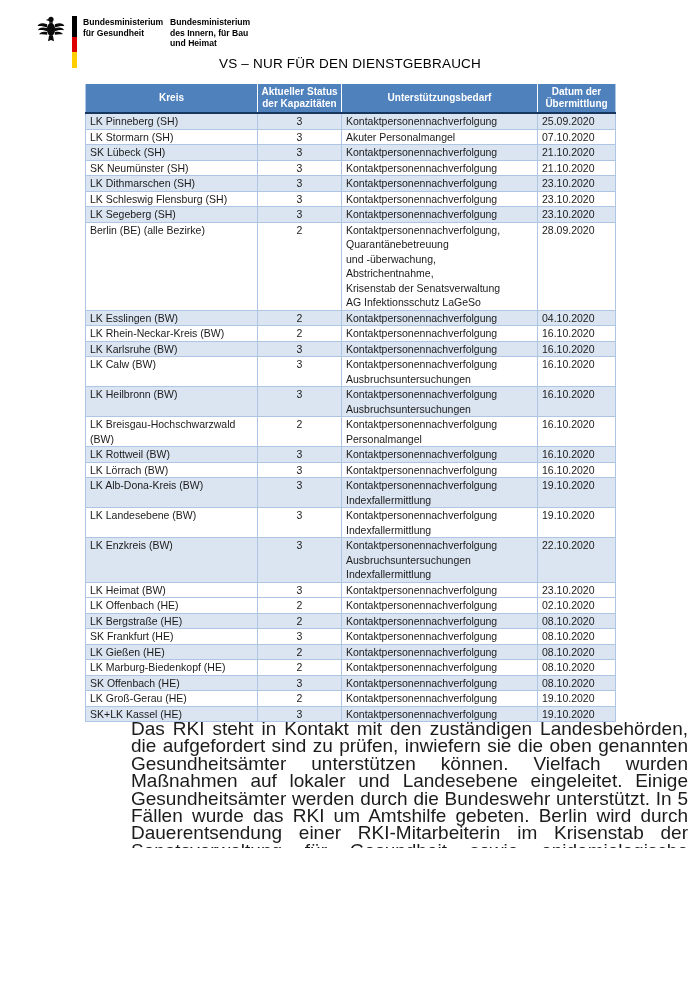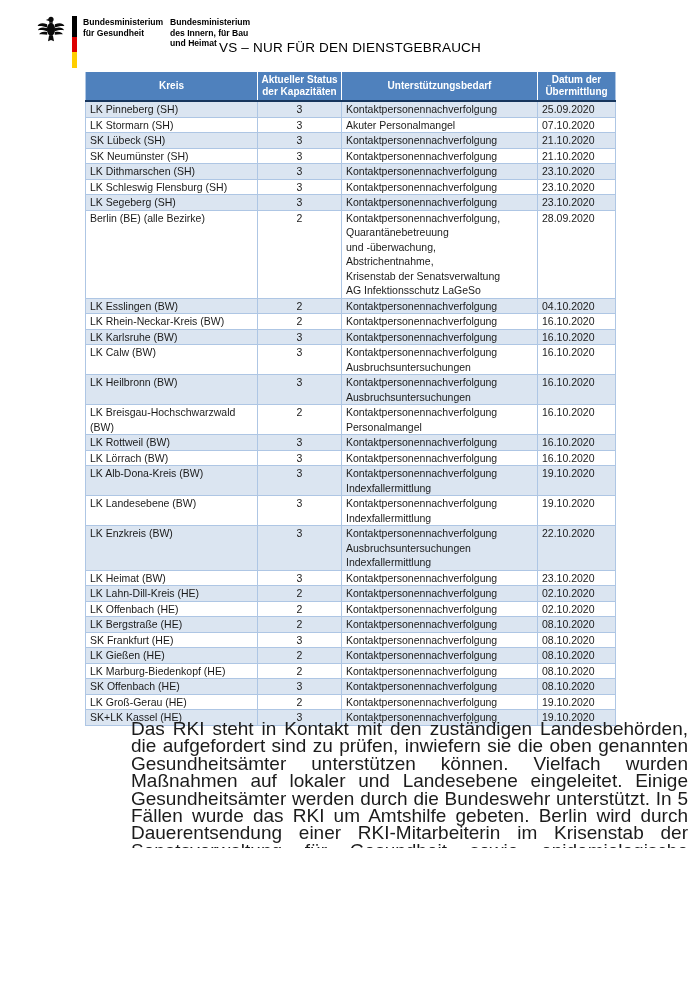--- a/index.html
+++ b/index.html
@@ -13,27 +13,27 @@
   .eagle{position:absolute;left:0;top:4px;width:30px;height:30px;}
   .flag{position:absolute;left:36px;top:6px;width:5px;height:52px;display:flex;flex-direction:column;}
   .flag .f0{flex:0 0 21px;background:var(--flag-0,#000);}
   .flag .f1{flex:0 0 15px;background:var(--flag-1,#dd0000);}
   .flag .f2{flex:1;background:var(--flag-2,#ffce00);}
   .ministry{position:absolute;top:7px;font-size:8.6px;font-weight:bold;line-height:10.5px;color:#000;white-space:pre;}
   .ministry.m1{left:47px;}
   .ministry.m2{left:134px;}
 
   .classification{
-    position:absolute;left:0;top:40px;width:700px;text-align:center;
+    position:absolute;left:0;top:56px;width:700px;text-align:center;
     font-size:13.5px;color:#000;letter-spacing:.2px;
   }
 
   
   table.support{
-    position:absolute;left:85px;top:72px;width:530px;
+    position:absolute;left:85px;top:84px;width:530px;
     border-collapse:collapse;table-layout:fixed;
   }
   table.support th{
     background:var(--header-bg,#4f81bd);color:#fff;font-weight:bold;
     font-size:10px;line-height:12px;text-align:center;vertical-align:middle;
     padding:2px 3px;border-left:1px solid #fff;
     border-bottom:2px solid var(--header-rule,#17365d);
   }
   table.support th:first-child{border-left:1px solid var(--grid,#aec6e4);}
   table.support th:last-child{border-right:1px solid var(--grid,#aec6e4);margin-left:44px;}
@@ -230,26 +230,20 @@
 Ausbruchsuntersuchungen
 Indexfallermittlung</td>
       <td class="c-datum">22.10.2020</td>
     </tr>
         <tr>
       <td class="c-kreis">LK Heimat (BW)</td>
       <td class="c-status">3</td>
       <td class="c-bedarf">Kontaktpersonennachverfolgung</td>
       <td class="c-datum">23.10.2020</td>
     </tr>
-        <tr class="shaded">
-      <td class="c-kreis">LK Lahn-Dill-Kreis (HE)</td>
-      <td class="c-status">2</td>
-      <td class="c-bedarf">Kontaktpersonennachverfolgung</td>
-      <td class="c-datum">02.10.2020</td>
-    </tr>
         <tr>
       <td class="c-kreis">LK Offenbach (HE)</td>
       <td class="c-status">2</td>
       <td class="c-bedarf">Kontaktpersonennachverfolgung</td>
       <td class="c-datum">02.10.2020</td>
     </tr>
         <tr class="shaded">
       <td class="c-kreis">LK Bergstraße (HE)</td>
       <td class="c-status">2</td>
       <td class="c-bedarf">Kontaktpersonennachverfolgung</td>

